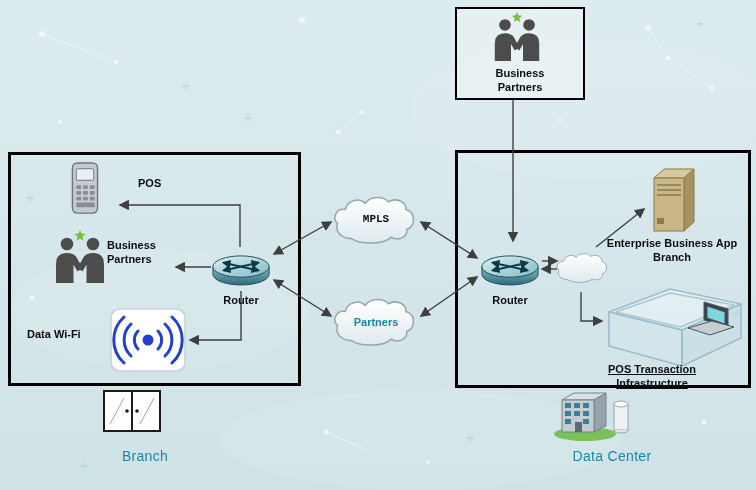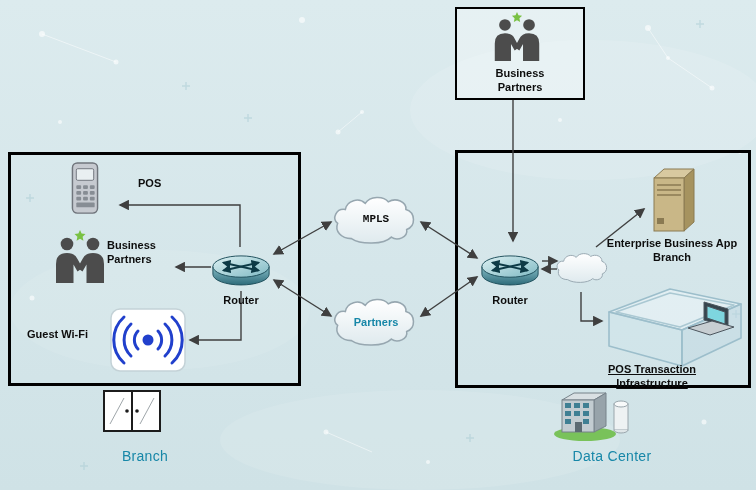--- a/index.html
+++ b/index.html
@@ -235,21 +235,21 @@
     <div>Partners</div>
   </div>
 
   <div class="node" style="left:210px; top:246px;">
     <svg width="62" height="45">
         <use href="#sym-router"></use>
       </svg>
   </div>
   <div class="lbl regular center" style="left:211px; top:293px; width:60px;">Router</div>
 
-  <div class="lbl" style="left:27px; top:327px;">Guest Wi-Fi</div>
+  <div class="lbl" style="left:27px; top:327px;">Data Wi-Fi</div>
   <div class="node" style="left:110px; top:308px;">
     <svg width="76" height="64">
         <use href="#sym-wifi"></use>
       </svg>
   </div>
 
   <div class="node" style="left:103px; top:390px;">
     <svg width="58" height="42">
         <use href="#sym-door"></use>
       </svg>

